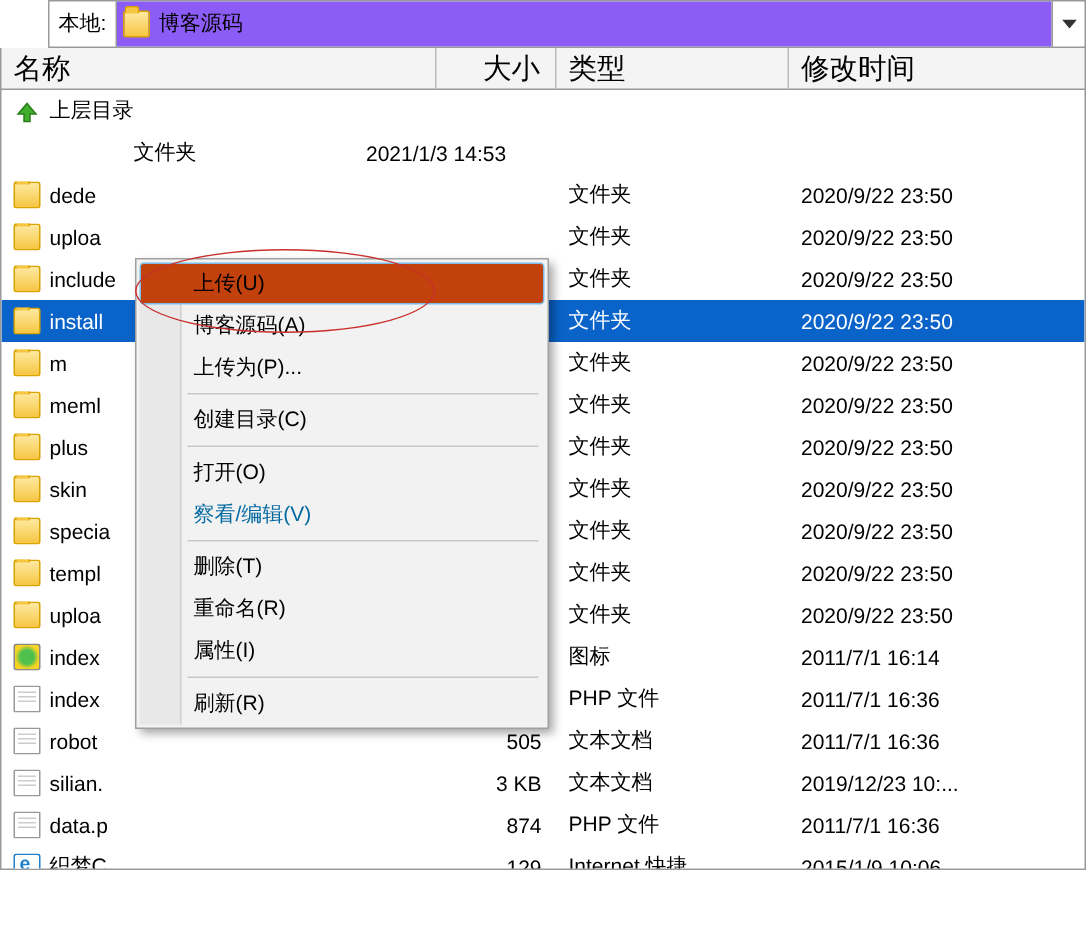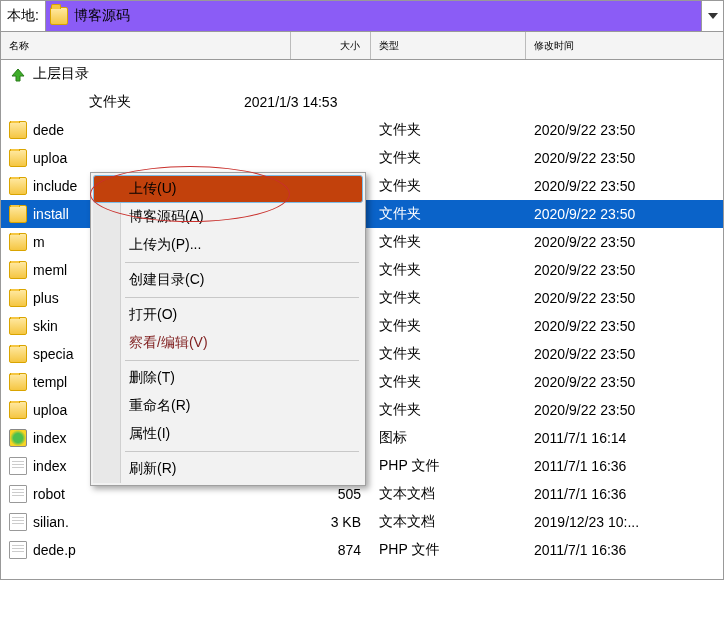--- a/index.html
+++ b/index.html
@@ -10,20 +10,21 @@
     width: 724px;
     height: 626px;
     overflow: hidden;
     position: relative;
   }
   .location-bar {
     display: flex;
     align-items: center;
     border: 1px solid #999;
     height: 32px;
+    margin-left: 32px;
   }
   .location-label {
     padding: 0 6px;
     white-space: nowrap;
     border-right: 1px solid #999;
     height: 100%;
     display: flex;
     align-items: center;
   }
   .location-path {
@@ -51,21 +52,21 @@
     height: 28px;
     border: 1px solid #999;
     border-top: none;
     background: #f4f4f4;
   }
   .header-cell {
     display: flex;
     align-items: center;
     padding: 0 8px;
     border-right: 1px solid #bbb;
-    font-size: 10px;
+    font-size: 19px;
   }
   .col-name { width: 290px; }
   .col-size { width: 80px; justify-content: flex-end; padding-right: 10px;}
   .col-type { width: 155px; }
   .col-date { width: 174px; border-right: none; }
   .file-list {
     border: 1px solid #999;
     border-top: none;
     height: 520px;
     overflow: hidden;
@@ -166,21 +167,21 @@
     cursor: default;
     z-index: 1;
   }
   .menu-item.highlighted {
     background: #c2410c;
     border: 1px solid #7bbde8;
     padding: 4px 9px 4px 35px;
     border-radius: 3px;
   }
   .menu-item.disabled {
-    color: #7f1d1d;
+    color: #0369a1;
   }
   .menu-sep {
     height: 1px;
     background: #c8c8c8;
     margin: 3px 4px 3px 32px;
     position: relative;
     z-index: 1;
   }
   .annotation-ellipse {
     position: absolute;
@@ -365,25 +366,34 @@
           <span class="icon file-icon"></span>
           <span>silian.</span>
         </div>
         <div class="cell size">3 KB</div>
         <div class="cell type">文本文档</div>
         <div class="cell date">2019/12/23 10:...</div>
       </div>
       <div class="file-row">
         <div class="cell name">
           <span class="icon file-icon"></span>
-          <span>dede.p</span>
+          <span>data.p</span>
         </div>
         <div class="cell size">874</div>
         <div class="cell type">PHP 文件</div>
         <div class="cell date">2011/7/1 16:36</div>
+      </div>
+      <div class="file-row">
+        <div class="cell name">
+          <span class="icon ie-icon"></span>
+          <span>织梦C</span>
+        </div>
+        <div class="cell size">129</div>
+        <div class="cell type">Internet 快捷...</div>
+        <div class="cell date">2015/1/9 10:06</div>
       </div>
     </div>
 </div>
 
 <div class="context-menu">
   <div class="menu-gutter"></div>
   <div id="menu-items">
       <div class="menu-item highlighted">上传(U)</div>
       <div class="menu-item">博客源码(A)</div>
       <div class="menu-item">上传为(P)...</div>

